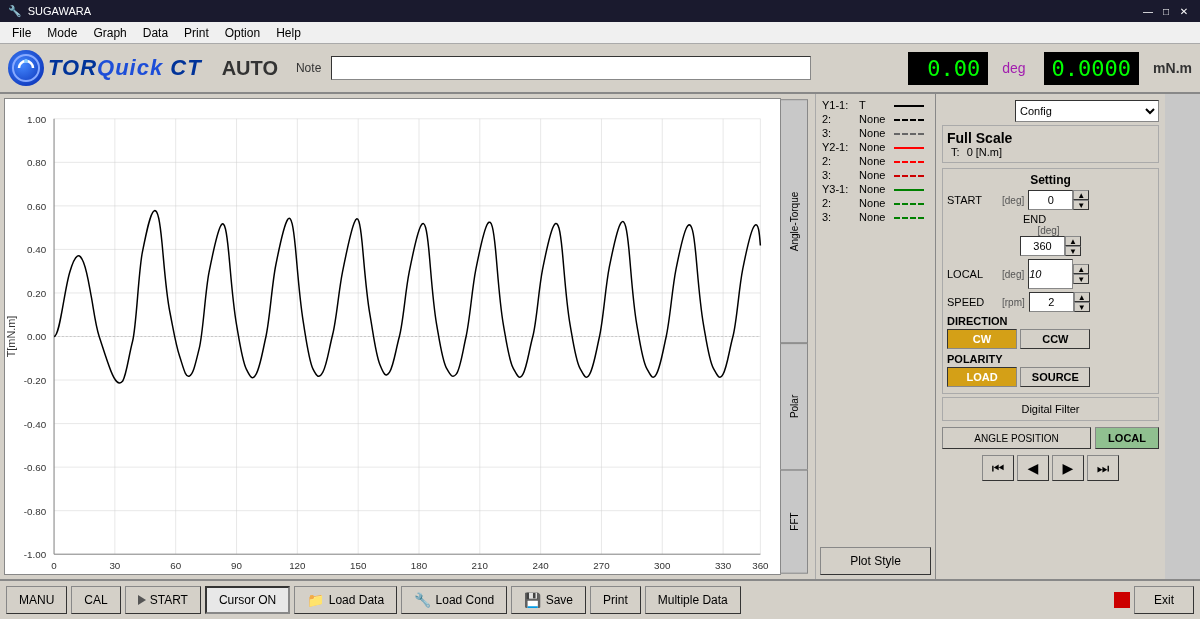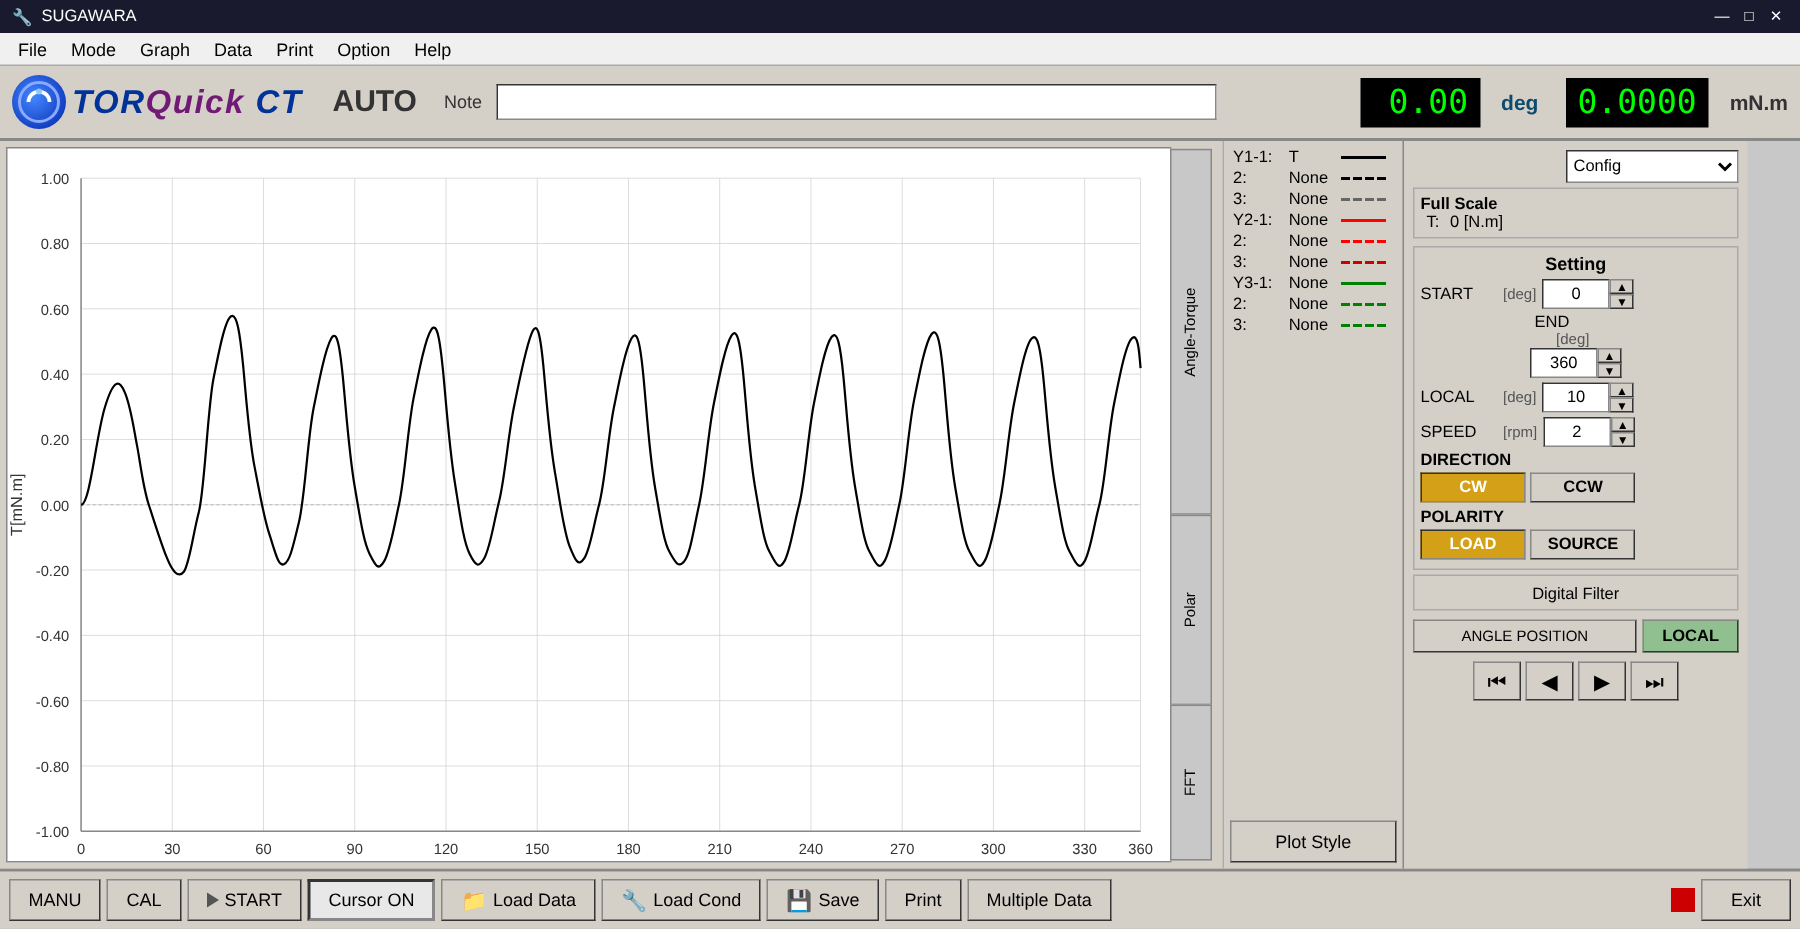--- a/index.html
+++ b/index.html
@@ -18,21 +18,21 @@
     
     #header { background: #d4d0c8; height: 50px; display: flex; align-items: center; padding: 0 8px; gap: 10px; border-bottom: 2px solid #888; }
     #logo-area { display: flex; align-items: center; gap: 4px; }
     .logo-circle { width: 36px; height: 36px; border-radius: 50%; background: radial-gradient(circle at 40% 40%, #4488ff, #0022aa); display: flex; align-items: center; justify-content: center; color: white; font-size: 14px; font-weight: bold; }
     #app-name { font-size: 22px; font-weight: bold; color: #003399; font-style: italic; letter-spacing: 1px; }
     #app-name span { color: #cc0000; }
     #mode-label { font-size: 20px; font-weight: bold; color: #333; margin-left: 10px; }
     #note-label { font-size: 12px; color: #333; margin-left: 8px; }
     #note-input { height: 24px; width: 480px; border: 1px inset #888; background: white; padding: 2px 4px; }
     #value-deg { margin-left: auto; background: #000; color: #00ff00; font-size: 22px; font-family: monospace; padding: 4px 8px; min-width: 80px; text-align: right; }
-    #unit-deg { font-size: 14px; color: #0c4a6e; font-weight: bold; margin-left: 4px; }
+    #unit-deg { font-size: 14px; color: #a21caf; font-weight: normal; margin-left: 4px; }
     #value-nm { background: #000; color: #00ff00; font-size: 22px; font-family: monospace; padding: 4px 8px; min-width: 90px; text-align: right; margin-left: 8px; }
     #unit-nm { font-size: 14px; color: #333; font-weight: bold; margin-left: 4px; }
     
     
     #main { display: flex; height: calc(619px - 22px - 22px - 50px - 40px); background: #c8c8c8; }
     
     
     #graph-container { flex: 0 0 815px; background: #d4d0c8; padding: 4px; display: flex; flex-direction: column; }
     #graph-wrapper { flex: 1; position: relative; background: white; border: 1px solid #888; }
     .side-tab { width: 28px; height: 70px; background: #d4d0c8; border: 1px solid #888; display: flex; align-items: center; justify-content: center; cursor: pointer; font-size: 10px; writing-mode: vertical-rl; text-orientation: mixed; transform: rotate(180deg); }
@@ -54,21 +54,21 @@
     .spinbox-btns { display: flex; flex-direction: column; }
     
     .dir-btn { width: 70px; padding: 3px 0; text-align: center; border: 1px outset #888; cursor: pointer; font-size: 11px; font-weight: bold; margin-bottom: 2px; }
     .dir-btn.active { background: #d4a017; color: white; border: 1px inset #888; }
     .dir-btn.inactive { background: #d4d0c8; }
     
     .polarity-btn { width: 70px; padding: 3px 0; text-align: center; border: 1px outset #888; cursor: pointer; font-size: 11px; font-weight: bold; margin-bottom: 2px; }
     .polarity-btn.active { background: #d4a017; color: white; border: 1px inset #888; }
     .polarity-btn.inactive { background: #d4d0c8; }
     
-    .config-select { width: 115px; height: 22px; border: 1px inset #888; background: white; font-size: 11px; }
+    .config-select { width: 144px; height: 22px; border: 1px inset #888; background: white; font-size: 11px; }
     
     
     #bottombar { height: 40px; background: #d4d0c8; border-top: 2px solid #888; display: flex; align-items: center; padding: 0 6px; gap: 4px; }
     .bottom-btn { height: 28px; padding: 0 12px; background: #d4d0c8; border: 1px outset #888; cursor: pointer; font-size: 12px; white-space: nowrap; }
     .cursor-btn { background: #e8e8e8; border: 2px inset #888; }
     
     #exit-area { margin-left: auto; display: flex; align-items: center; gap: 4px; }
     .stop-icon { width: 16px; height: 16px; background: #cc0000; display: inline-block; }
     
     
@@ -113,21 +113,21 @@
 <div id="header">
   <div id="logo-area">
     <div class="logo-circle">
       <svg width="30" height="30" viewBox="0 0 30 30">
         <circle cx="15" cy="15" r="13" fill="none" stroke="#88aaff" stroke-width="2"></circle>
         <path d="M8,15 A7,7 0 1,1 22,15" fill="none" stroke="white" stroke-width="2.5"></path>
         <circle cx="15" cy="8" r="2" fill="#88ccff"></circle>
       </svg>
     </div>
     <div id="app-name">
-      <span style="color:#003399">TOR</span><span style="color:#701a75">Quick</span> <span style="color:#003399">CT</span>
+      <span style="color:#003399">TOR</span><span style="color:#1d4ed8">Quick</span> <span style="color:#003399">CT</span>
     </div>
   </div>
   <span id="mode-label">AUTO</span>
   <span id="note-label">Note</span>
   <input id="note-input" type="text" value="" style="">
   <div id="value-deg">0.00</div>
   <span id="unit-deg">deg</span>
   <div id="value-nm">0.0000</div>
   <span id="unit-nm">mN.m</span>
 </div>
@@ -343,21 +343,21 @@
 
   <div id="right-panel" style="flex:0 0 230px; background:#d4d0c8; border-left:1px solid #888; padding:6px; display:flex; flex-direction:column; gap:3px; overflow:hidden;">
 
     <div style="display:flex; justify-content:flex-end;">
       <select class="config-select">
         <option>Config</option>
       </select>
     </div>
 
     <div class="full-section">
-      <div style="font-size:11px; font-weight:bold;">Full Scale</div>
+      <div style="font-size:14px; font-weight:bold;">Full Scale</div>
       <div style="font-size:11px; padding-left:4px;">
         <span>T:</span>
         <span style="margin-left:4px;margin-top:36px;">0 [N.m]</span>
       </div>
     </div>
 
     <div style="border:1px solid #aaa; padding:4px; background:#d4d0c8;">
       <div style="font-size:12px; font-weight:bold; text-align:center; margin-bottom:3px;">Setting</div>
       
       
@@ -384,21 +384,21 @@
             <div class="spinbox-btn">▼</div>
           </div>
         </div>
       </div>
       
       
       <div style="display:flex; align-items:center; margin-bottom:3px;">
         <span style="font-size:11px; min-width:55px;">LOCAL</span>
         <span style="font-size:10px; color:#555; margin-right:4px;">[deg]</span>
         <div class="spinbox">
-          <input type="text" style="width: 45px; height: 20px; text-align: center; border: 1px inset rgb(136, 136, 136);" value="10">
+          <input type="text" style="width: 45px; height: 30px; text-align: left; border: 1px inset rgb(136, 136, 136); font-style: italic;" value="10">
           <div class="spinbox-btns">
             <div class="spinbox-btn">▲</div>
             <div class="spinbox-btn">▼</div>
           </div>
         </div>
       </div>
       
       
       <div style="display:flex; align-items:center; margin-bottom:3px;">
         <span style="font-size:11px; min-width:55px;">SPEED</span>

